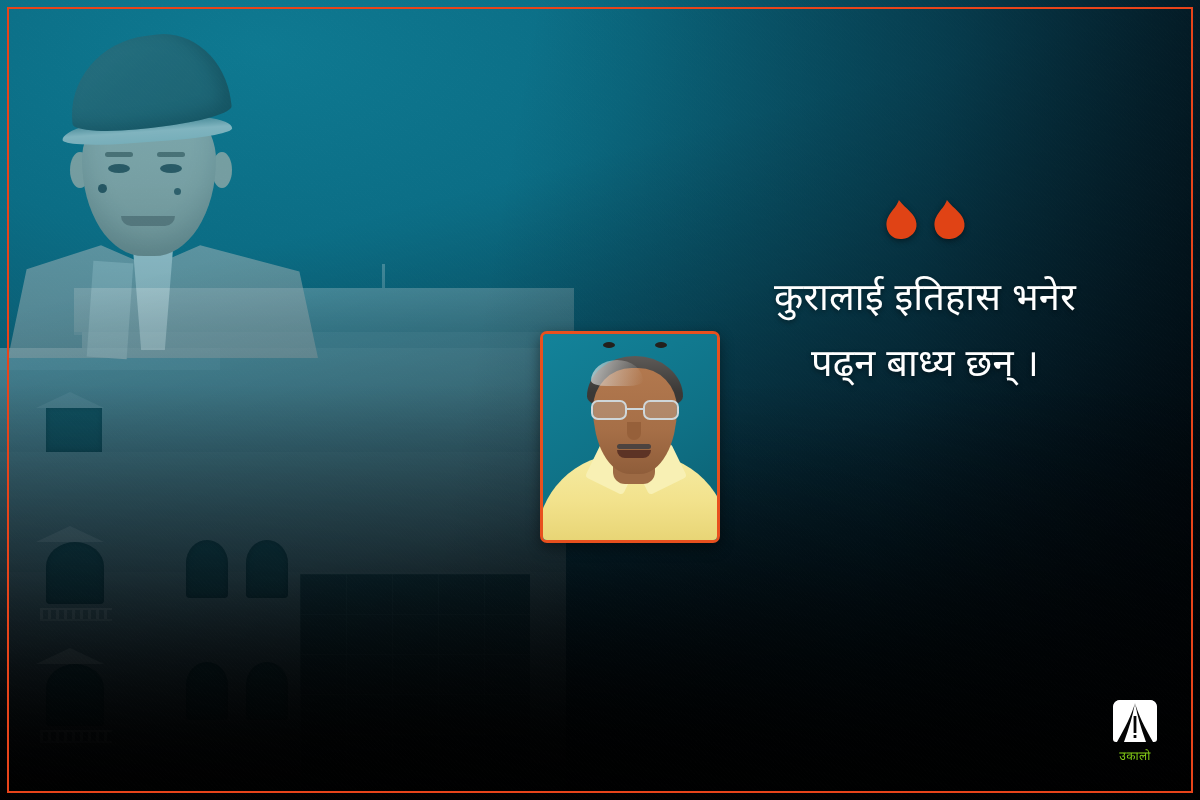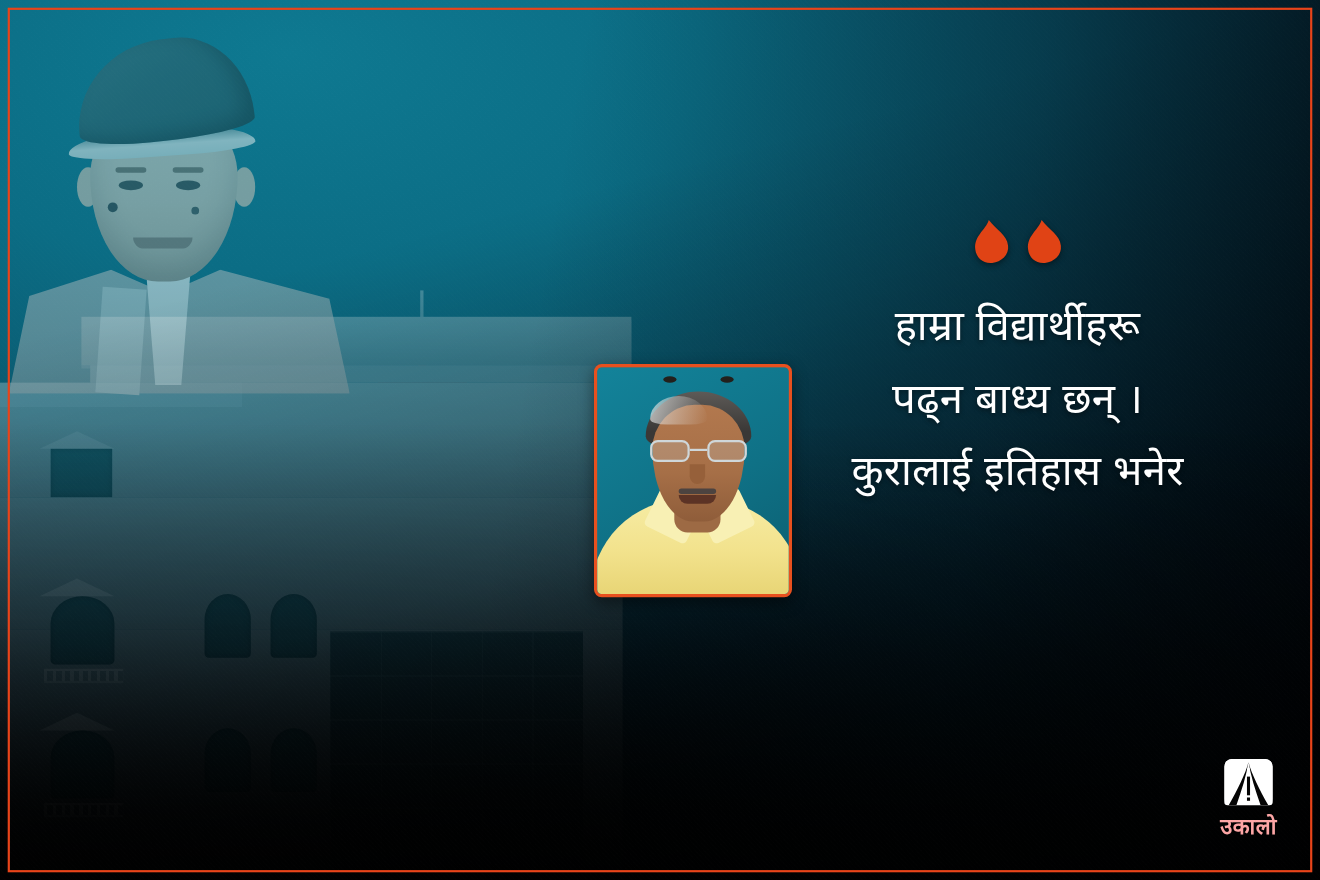--- a/index.html
+++ b/index.html
@@ -289,23 +289,23 @@
     display:flex; flex-direction:column; align-items:center; gap:5px;
   }
   .brand-mark {
     width:44px; height:42px;
     background:#ffffff;
     border-radius:7px 7px 3px 3px;
     position:relative; overflow:hidden;
   }
   .brand-mark svg { display:block; }
   .brand-name {
-    color:#fca5a5;
-    font-size:20px;
-    font-weight:bold;
+    color:#84cc16;
+    font-size:12px;
+    font-weight:normal;
     letter-spacing:.4px;
     font-family:"Liberation Sans", sans-serif;
   }
 </style>
 </head>
 <body>
 
 <div id="card">
 
   <div class="bg-base"></div>
@@ -397,23 +397,22 @@
           <path d="M17 0 C13 9 2 13 2 25 C2 33 8 39 16 39 C25 39 32 33 32 25 C32 15 23 10 17 0 Z" fill="#e04315" transform="rotate(-6 17 20)"></path>
         </svg>
       </span>
       <span class="qmark">
         <svg width="34" height="40" viewBox="0 0 34 40">
           <path d="M17 0 C13 9 2 13 2 25 C2 33 8 39 16 39 C25 39 32 33 32 25 C32 15 23 10 17 0 Z" fill="#e04315" transform="rotate(-6 17 20)"></path>
         </svg>
       </span>
     </div>
     <div class="quote-lines">
-      <div class="qline">हाम्रा विद्यार्थीहरू</div>
+      <div class="qline">कुरालाई इतिहास भनेर</div>
       <div class="qline">पढ्न बाध्य छन् ।</div>
-      <div class="qline">कुरालाई इतिहास भनेर</div>
     </div>
   </div>
 
   <div class="brand">
     <div class="brand-mark">
       <svg width="44" height="42" viewBox="0 0 44 42">
         <rect x="0" y="0" width="44" height="42" rx="6" fill="#ffffff"></rect>
         <path d="M22 3 C19 14 12 28 4 42 L11 42 C16 28 20 15 22 3 Z" fill="#050505"></path>
         <path d="M22 3 C25 14 32 28 40 42 L33 42 C28 28 24 15 22 3 Z" fill="#050505"></path>
         <path d="M21 8 C20 20 19 32 19 42 L25 42 C25 32 24 20 23 8 Z" fill="#ffffff"></path>

